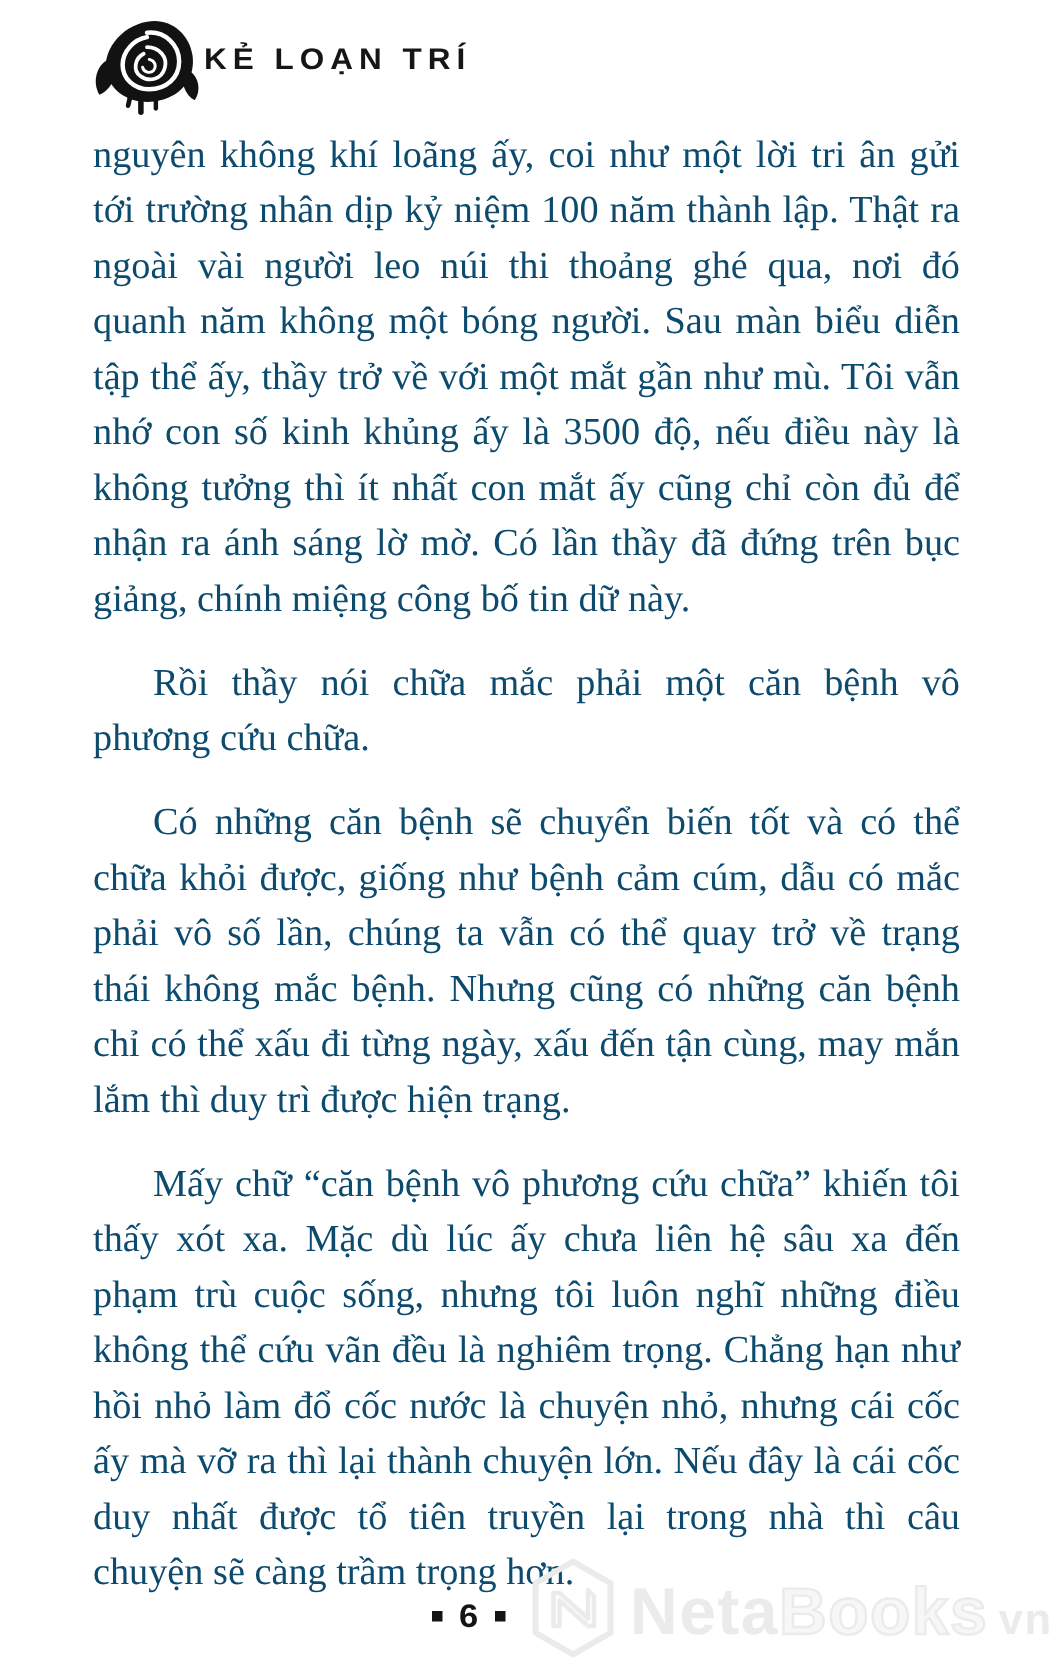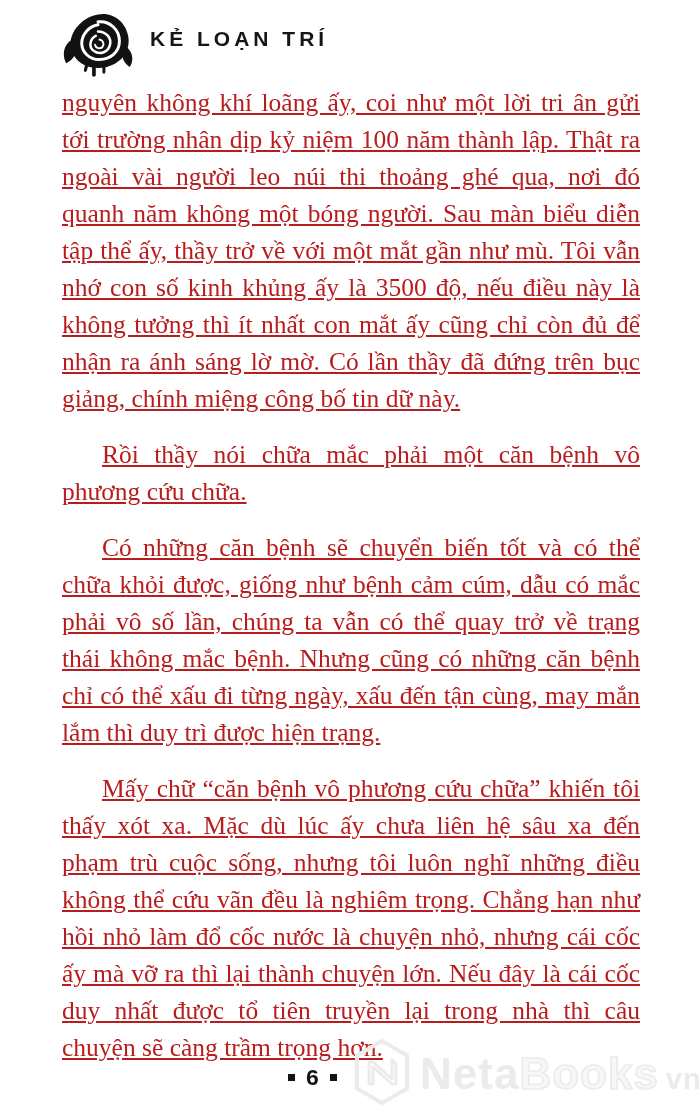--- a/index.html
+++ b/index.html
@@ -15,21 +15,20 @@
     position: absolute;
     inset: 0;
   }
   
   .header {
     position: absolute;
     top: 10px;
     left: 60px;
     display: flex;
     align-items: center;
-    gap: 14px;
   }
   .rose {
     width: 76px;
     height: 68px;
     flex: 0 0 auto;
   }
   .running-title {
     font-family: "Liberation Sans", sans-serif;
     font-weight: 700;
     font-size: 21px;
@@ -40,23 +39,22 @@
     margin-top: -14px;
   }
   
   .body-text {
     position: absolute;
     top: 84px;
     left: 62px;
     width: 578px;
     font-size: 25.5px;
     line-height: 37px;
-    color: #b91c1c;
+    color: #0c4a6e;
     text-align: justify;
-    text-decoration: underline;
   }
   .body-text p {
     margin: 0 0 19px 0;
   }
   .body-text p.indent {
     text-indent: 40px;
   }
   
   .page-number {
     position: absolute;

